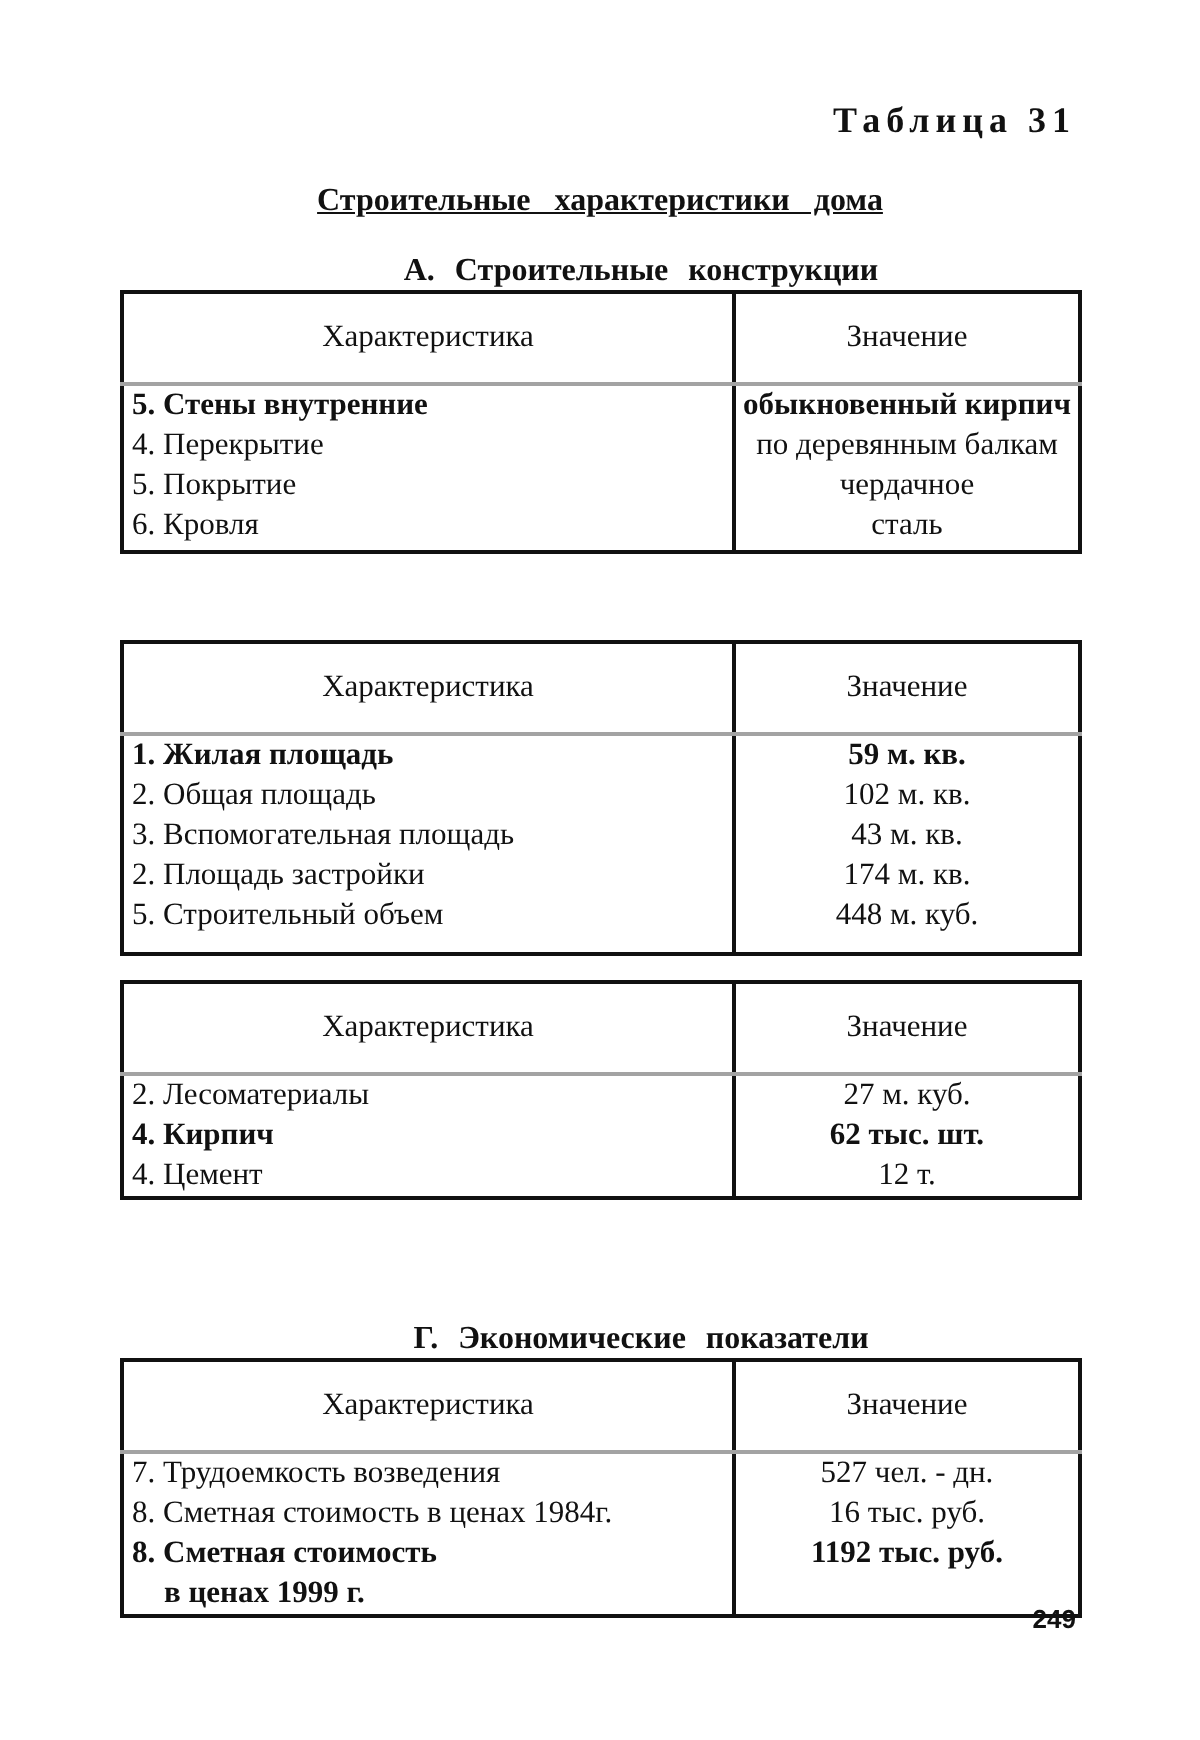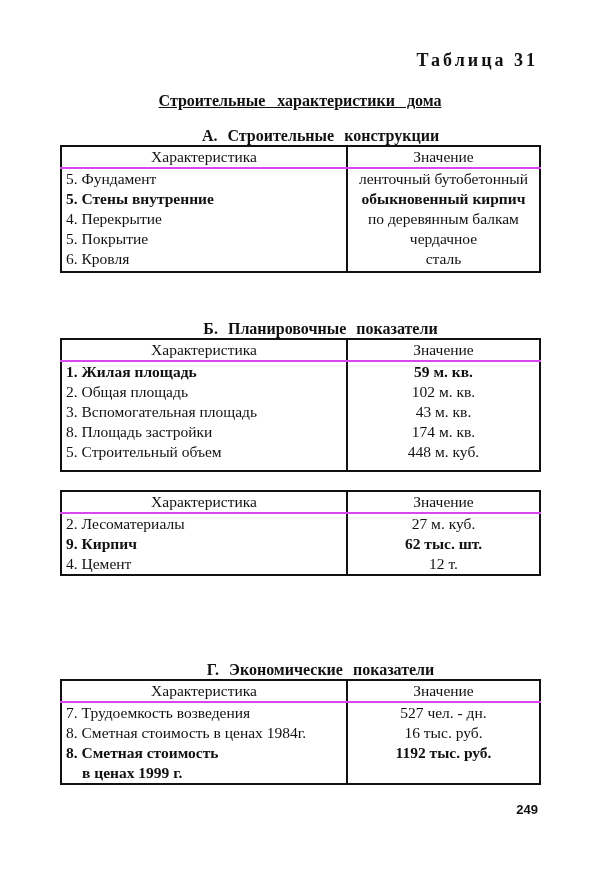--- a/index.html
+++ b/index.html
@@ -49,23 +49,23 @@
       margin-left: 40px;
     }
     table.data {
       width: 481px;
       border-collapse: collapse;
       border: 2px solid #111;
       font-size: 15.5px;
     }
     table.data th {
       font-weight: normal;
-      border-bottom: 2px solid #d946ef;
+      border-bottom: 2px solid #a3a3a3;
       height: 20px;
-      padding: 0;
+      padding: 12px;
       line-height: 20px;
     }
     table.data th.col1, table.data td.col1 {
       width: 280px;
       border-right: 2px solid #111;
     }
     table.data td {
       padding: 0 0 0 4px;
       height: 20px;
       line-height: 20px;
@@ -96,24 +96,20 @@
 <div class="section" style="top:127px;">
   <div class="section-title">А. Строительные конструкции</div>
   <table class="data">
     <thead>
       <tr>
         <th class="col1">Характеристика</th>
         <th class="col2">Значение</th>
       </tr>
     </thead>
     <tbody>
-      <tr class="pad-top">
-        <td class="col1">5. Фундамент</td>
-        <td class="col2">ленточный бутобетонный</td>
-      </tr>
       <tr class="bold">
         <td class="col1">5. Стены внутренние</td>
         <td class="col2">обыкновенный кирпич</td>
       </tr>
       <tr>
         <td class="col1">4. Перекрытие</td>
         <td class="col2">по деревянным балкам</td>
       </tr>
       <tr>
         <td class="col1">5. Покрытие</td>
@@ -121,21 +117,20 @@
       </tr>
       <tr>
         <td class="col1" style="height:22px;">6. Кровля</td>
         <td class="col2">сталь</td>
       </tr>
     </tbody>
   </table>
 </div>
 
 <div class="section" style="top:320px;">
-  <div class="section-title">Б. Планировочные показатели</div>
   <table class="data">
     <thead>
       <tr>
         <th class="col1">Характеристика</th>
         <th class="col2">Значение</th>
       </tr>
     </thead>
     <tbody>
       <tr class="bold pad-top">
         <td class="col1">1. Жилая площадь</td>
@@ -143,21 +138,21 @@
       </tr>
       <tr>
         <td class="col1">2. Общая площадь</td>
         <td class="col2">102 м. кв.</td>
       </tr>
       <tr>
         <td class="col1">3. Вспомогательная площадь</td>
         <td class="col2">43 м. кв.</td>
       </tr>
       <tr>
-        <td class="col1">8. Площадь застройки</td>
+        <td class="col1">2. Площадь застройки</td>
         <td class="col2">174 м. кв.</td>
       </tr>
       <tr>
         <td class="col1" style="height:28px;">5. Строительный объем</td>
         <td class="col2">448 м. куб.</td>
       </tr>
     </tbody>
   </table>
 </div>
 
@@ -168,21 +163,21 @@
         <th class="col1">Характеристика</th>
         <th class="col2">Значение</th>
       </tr>
     </thead>
     <tbody>
       <tr>
         <td class="col1">2. Лесоматериалы</td>
         <td class="col2">27 м. куб.</td>
       </tr>
       <tr class="bold">
-        <td class="col1">9. Кирпич</td>
+        <td class="col1">4. Кирпич</td>
         <td class="col2">62 тыс. шт.</td>
       </tr>
       <tr>
         <td class="col1">4. Цемент</td>
         <td class="col2">12 т.</td>
       </tr>
     </tbody>
   </table>
 </div>
 

